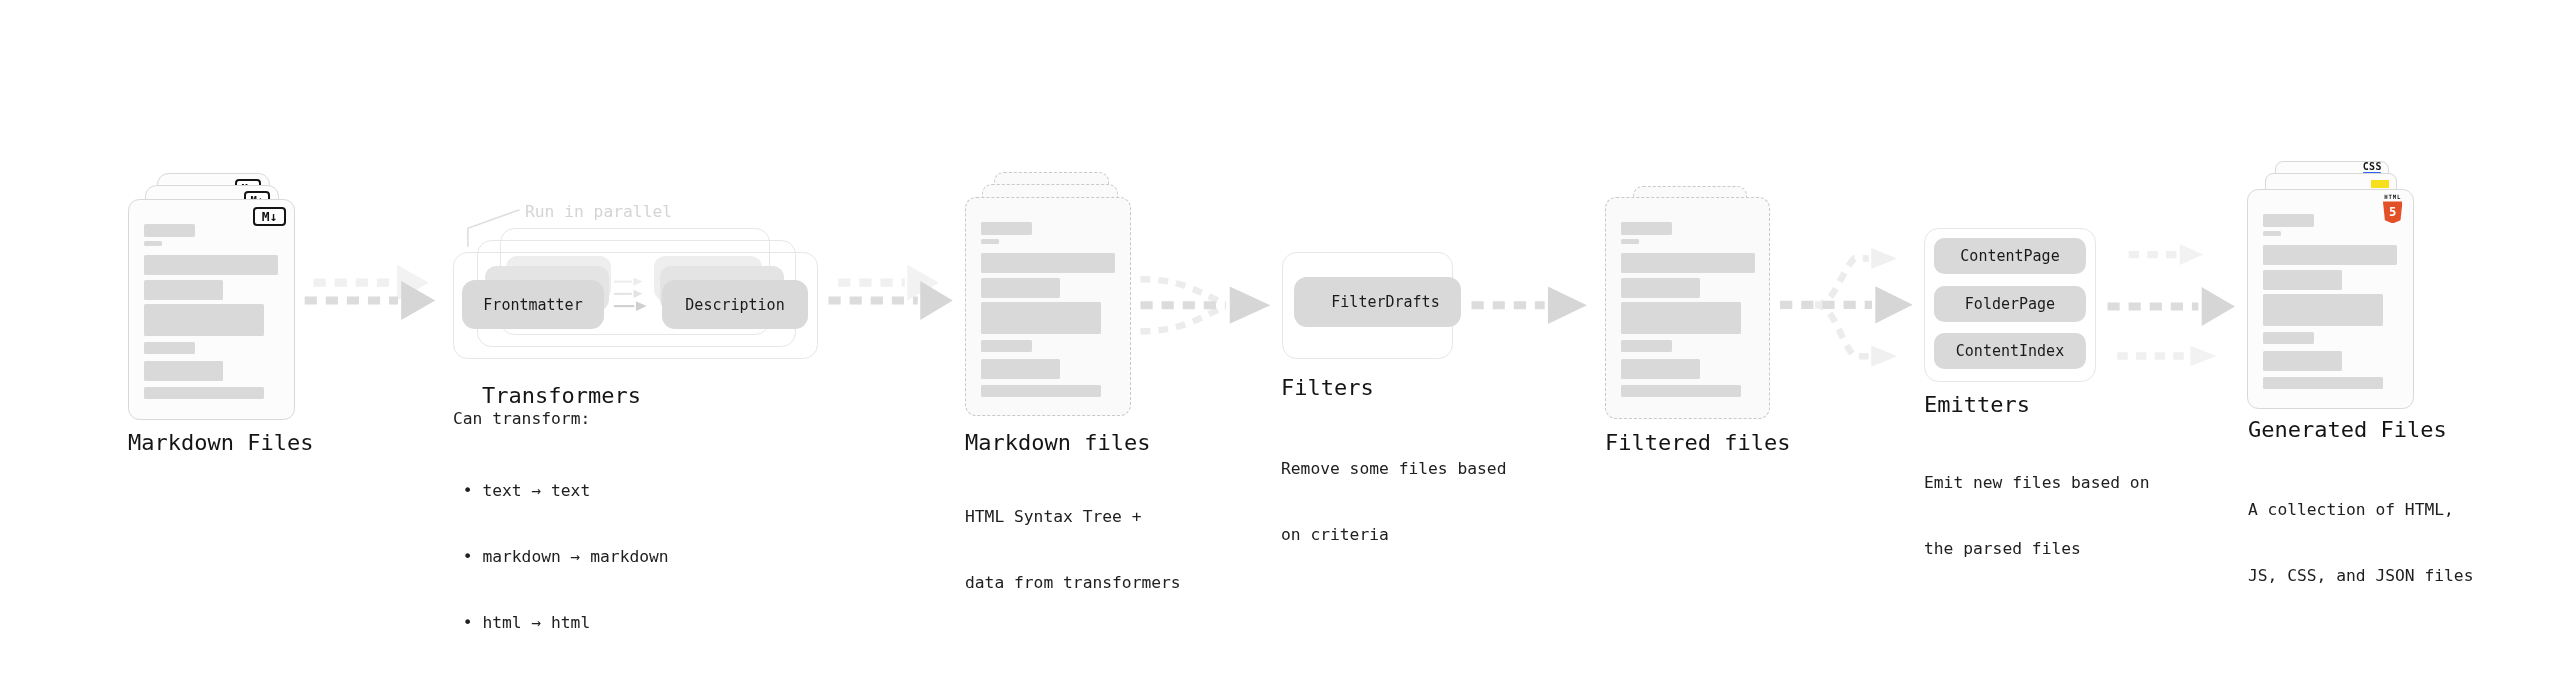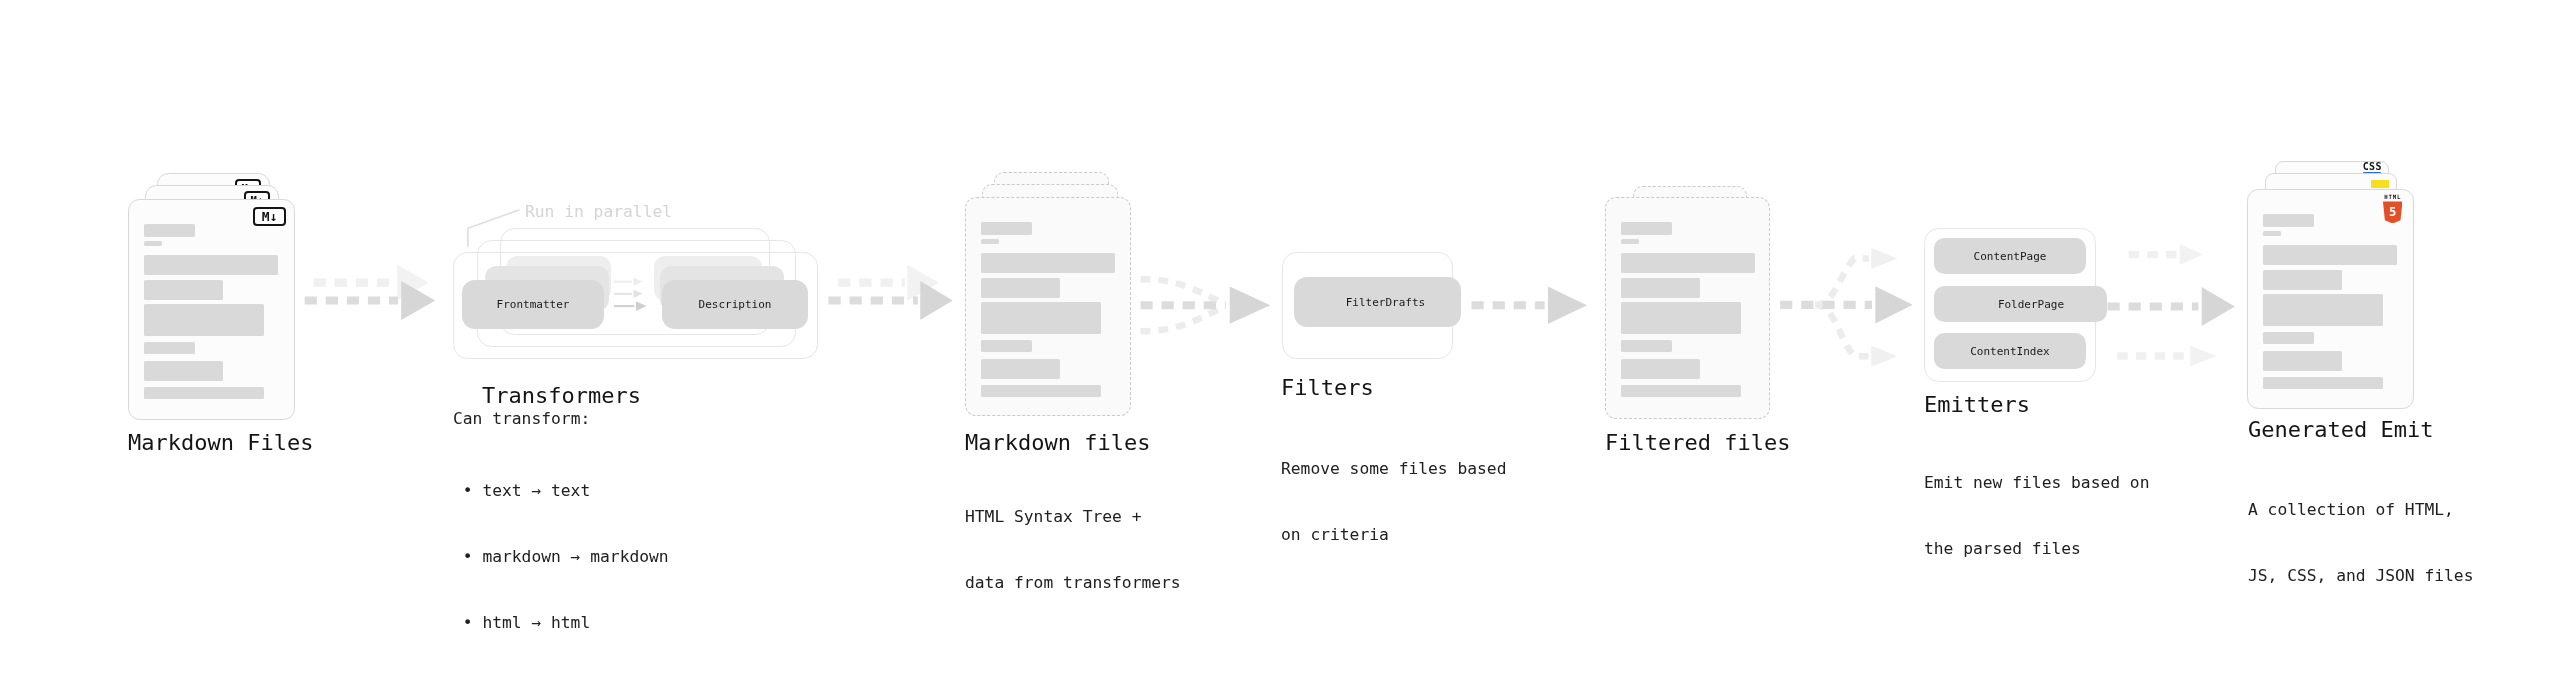--- a/index.html
+++ b/index.html
@@ -22,21 +22,21 @@
   .cssbadge .bar-b{margin-top:0.8px;height:3.3px;border-radius:0.8px;background:#2965f1;}
   .jsbadge{position:absolute;right:7.3px;top:5.7px;width:18px;height:8.1px;background:#f7df1e;}
   .html5logo{position:absolute;right:9.8px;top:4.1px;width:21px;text-align:center;}
   .html5logo .txt{font-size:5.7px;font-weight:bold;letter-spacing:0.8px;color:#141414;line-height:6.5px;}
   .html5logo .shield{margin:0.8px auto 0;width:19.5px;height:22px;background:#e34f26;
     clip-path:polygon(0 0,100% 0,90% 86%,50% 100%,10% 86%);
     display:flex;align-items:center;justify-content:center;color:#ffffff;font-size:12.2px;font-weight:bold;}
   
   .box{position:absolute;border:1.6px solid #e6e6e6;border-radius:14.6px;box-sizing:border-box;background:transparent;}
   .pill{position:absolute;background:#d9d9d9;border-radius:13px;display:flex;align-items:center;justify-content:center;
-    font-size:11px;color:#1a1a1a;white-space:pre;}
+    font-size:15px;color:#1a1a1a;white-space:pre;}
   .ghost{position:absolute;border-radius:11.4px;}
   .g1{background:#e4e4e4;}
   .g2{background:#eeeeee;}
   
   .h1{position:absolute;font-size:22px;color:#141414;white-space:pre;line-height:23px;}
   .sub{position:absolute;font-size:16.3px;color:#202020;white-space:pre;line-height:22px;}
   .sub .indent{padding-left:9.8px;}
   .annotation{position:absolute;font-size:16.3px;color:#d4d4d4;white-space:pre;}
   .svgabs{position:absolute;overflow:visible;}
 </style>
@@ -184,21 +184,21 @@
     <polygon points="117,17 117,43 149,30" fill="#f0f0f0"></polygon>
     <path d="M48,87 C72,87 78,130 96,150 L114,150" fill="none" stroke="#ececec" stroke-width="8" stroke-dasharray="12 10"></path>
     <polygon points="117,137 117,163 149,150" fill="#f0f0f0"></polygon>
     <line x1="5" y1="87" x2="118" y2="87" stroke="#dcdcdc" stroke-width="10" stroke-dasharray="15 11"></line>
     <polygon points="122,64 122,110 168,87" fill="#d6d6d6"></polygon>
   </svg>
 
   <div>
     <div class="box" style="left:1924px;top:228px;width:172px;height:154px;background:#ffffff;"></div>
     <div class="pill" style="left:1934px;top:238px;width:152px;height:36px;border-radius:10.6px;">ContentPage</div>
-    <div class="pill" style="left:1934px;top:286px;width:152px;height:36px;border-radius:10.6px;padding-left:21px;">FolderPage</div>
+    <div class="pill" style="left:1934px;top:286px;width:152px;height:36px;border-radius:10.6px;">FolderPage</div>
     <div class="pill" style="left:1934px;top:333px;width:152px;height:36px;border-radius:10.6px;">ContentIndex</div>
     <div class="h1" style="left:1924px;top:393px;">Emitters</div>
     <div class="sub" style="left:1924px;top:428px;">
       <div>Emit new files based on</div>
       <div>the parsed files</div>
     </div>
   </div>
 
   <svg class="svgabs" style="left:2101px;top:234px;" width="138" height="145" viewBox="0 0 170 178">
     <line x1="34" y1="25" x2="94" y2="25" stroke="#f0f0f0" stroke-width="9" stroke-dasharray="13 10"></line>
@@ -230,21 +230,21 @@
           <div class="bar" style="top: 24.4px; width: 51px; height: 12.2px;"></div>
           <div class="bar" style="top: 41px; width: 18.7px; height: 4.9px;"></div>
           <div class="bar" style="top: 55px; width: 134px; height: 19.5px;"></div>
           <div class="bar" style="top: 80px; width: 79px; height: 19.5px;"></div>
           <div class="bar" style="top: 104px; width: 120px; height: 32px;"></div>
           <div class="bar" style="top: 142px; width: 51px; height: 12.2px;"></div>
           <div class="bar" style="top: 161px; width: 79px; height: 19.5px;"></div>
           <div class="bar" style="top: 187px; width: 120px; height: 12.2px;"></div>
         </div>
     </div>
-    <div class="h1" style="left:2248px;top:418px;">Generated Emit</div>
+    <div class="h1" style="left:2248px;top:418px;">Generated Files</div>
     <div class="sub" style="left:2248px;top:455px;">
       <div>A collection of HTML,</div>
       <div>JS, CSS, and JSON files</div>
     </div>
   </div>
 
 </div>
 
 
 </body></html>

